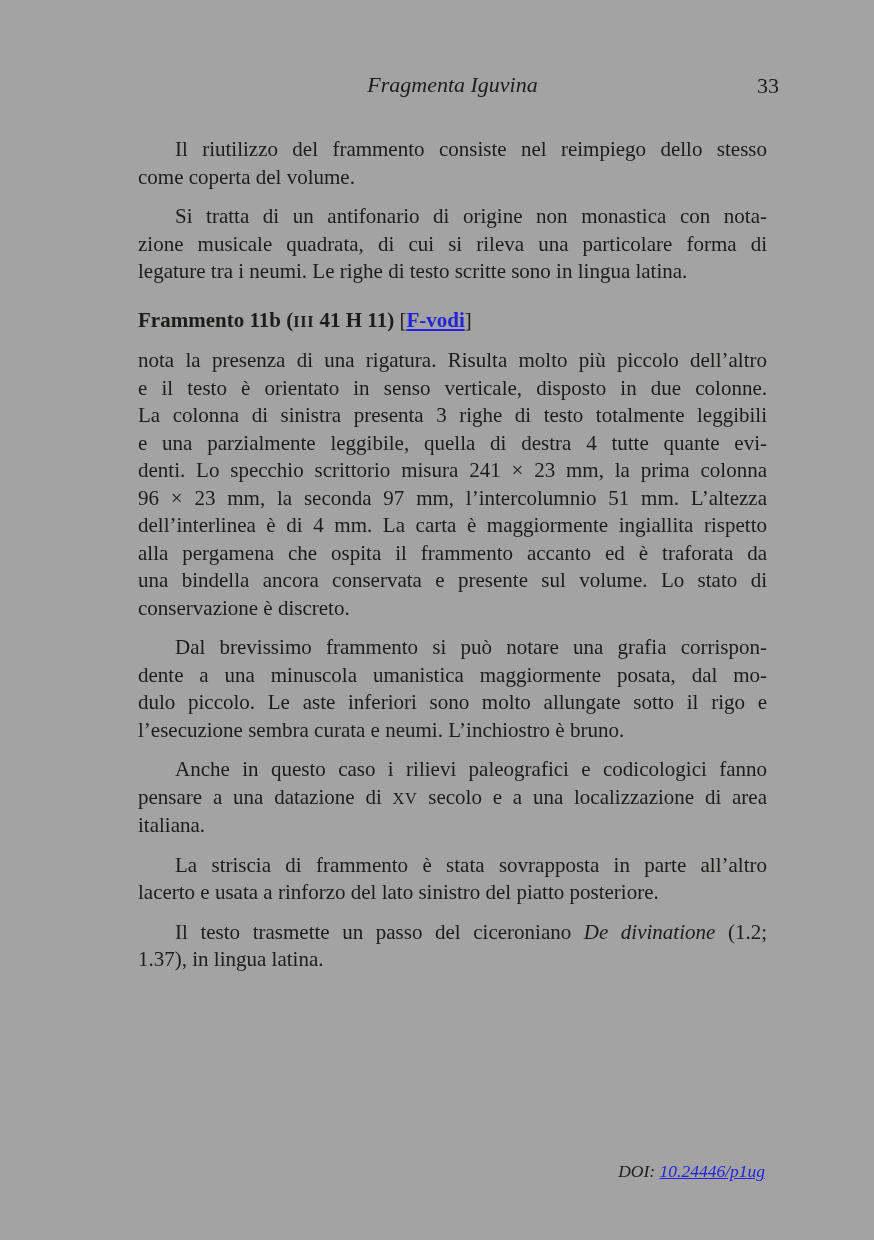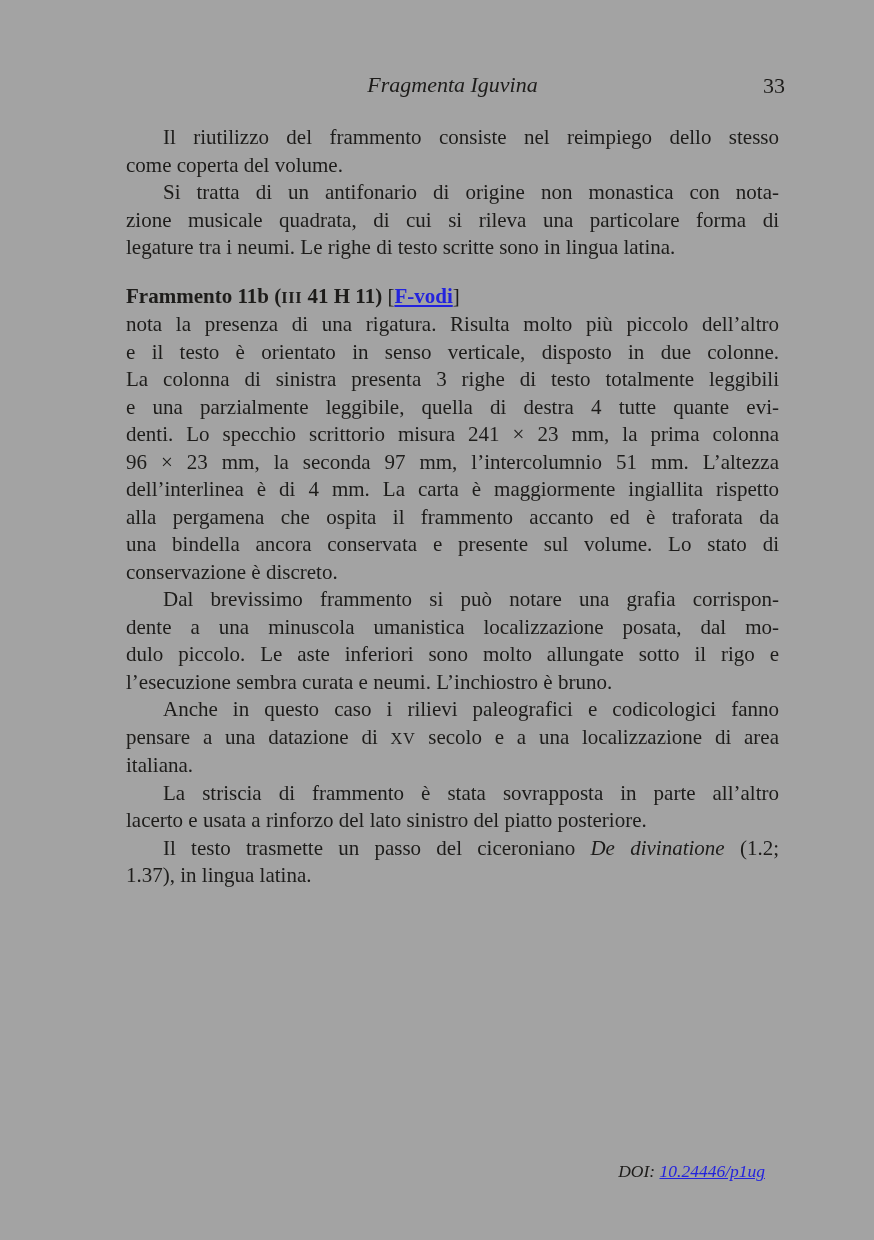--- a/index.html
+++ b/index.html
@@ -18,34 +18,34 @@
     left: 126px;
     width: 653px;
     text-align: center;
     font-style: italic;
     font-size: 22px;
     line-height: 26px;
   }
   .page-number {
     position: absolute;
     top: 73px;
-    right: 89px;
+    right: 95px;
     font-size: 22px;
     line-height: 26px;
     font-style: normal;
   }
   .text-column {
     position: absolute;
     top: 124px;
     left: 126px;
     width: 653px;
     font-size: 21px;
     line-height: 27.5px;
   }
-  .block { margin: 0; }
+  .block { margin: 12px; }
   .block.heading {
     margin-top: 21px;
     font-weight: bold;
   }
   .line { min-height: 27.5px; }
   .line.justify { text-align: justify; text-align-last: justify; }
   .line.last { text-align: left; }
   .line.first { text-indent: 37px; }
   .heading .plain { font-weight: 400; }
   .sc { font-size: 0.78em; letter-spacing: 0.04em; }
@@ -96,21 +96,21 @@
         <div class="line justify"><span>e una parzialmente leggibile, quella di destra 4 tutte quante evi-</span></div>
         <div class="line justify"><span>denti. Lo specchio scrittorio misura 241 × 23 mm, la prima colonna</span></div>
         <div class="line justify"><span>96 × 23 mm, la seconda 97 mm, l’intercolumnio 51 mm. L’altezza</span></div>
         <div class="line justify"><span>dell’interlinea è di 4 mm. La carta è maggiormente ingiallita rispetto</span></div>
         <div class="line justify"><span>alla pergamena che ospita il frammento accanto ed è traforata da</span></div>
         <div class="line justify"><span>una bindella ancora conservata e presente sul volume. Lo stato di</span></div>
         <div class="line last"><span>conservazione è discreto.</span></div>
       </div>
       <div class="block paragraph">
         <div class="line justify first"><span>Dal brevissimo frammento si può notare una grafia corrispon-</span></div>
-        <div class="line justify"><span>dente a una minuscola umanistica localizzazione posata, dal mo-</span></div>
+        <div class="line justify"><span>dente a una minuscola umanistica maggiormente posata, dal mo-</span></div>
         <div class="line justify"><span>dulo piccolo. Le aste inferiori sono molto allungate sotto il rigo e</span></div>
         <div class="line last"><span>l’esecuzione sembra curata e neumi. L’inchiostro è bruno.</span></div>
       </div>
       <div class="block paragraph">
         <div class="line justify first"><span>Anche in questo caso i rilievi paleografici e codicologici fanno</span></div>
         <div class="line justify"><span>pensare a una datazione di </span><span class="sc">XV</span><span> secolo e a una localizzazione di area</span></div>
         <div class="line last"><span>italiana.</span></div>
       </div>
       <div class="block paragraph">
         <div class="line justify first"><span>La striscia di frammento è stata sovrapposta in parte all’altro</span></div>

